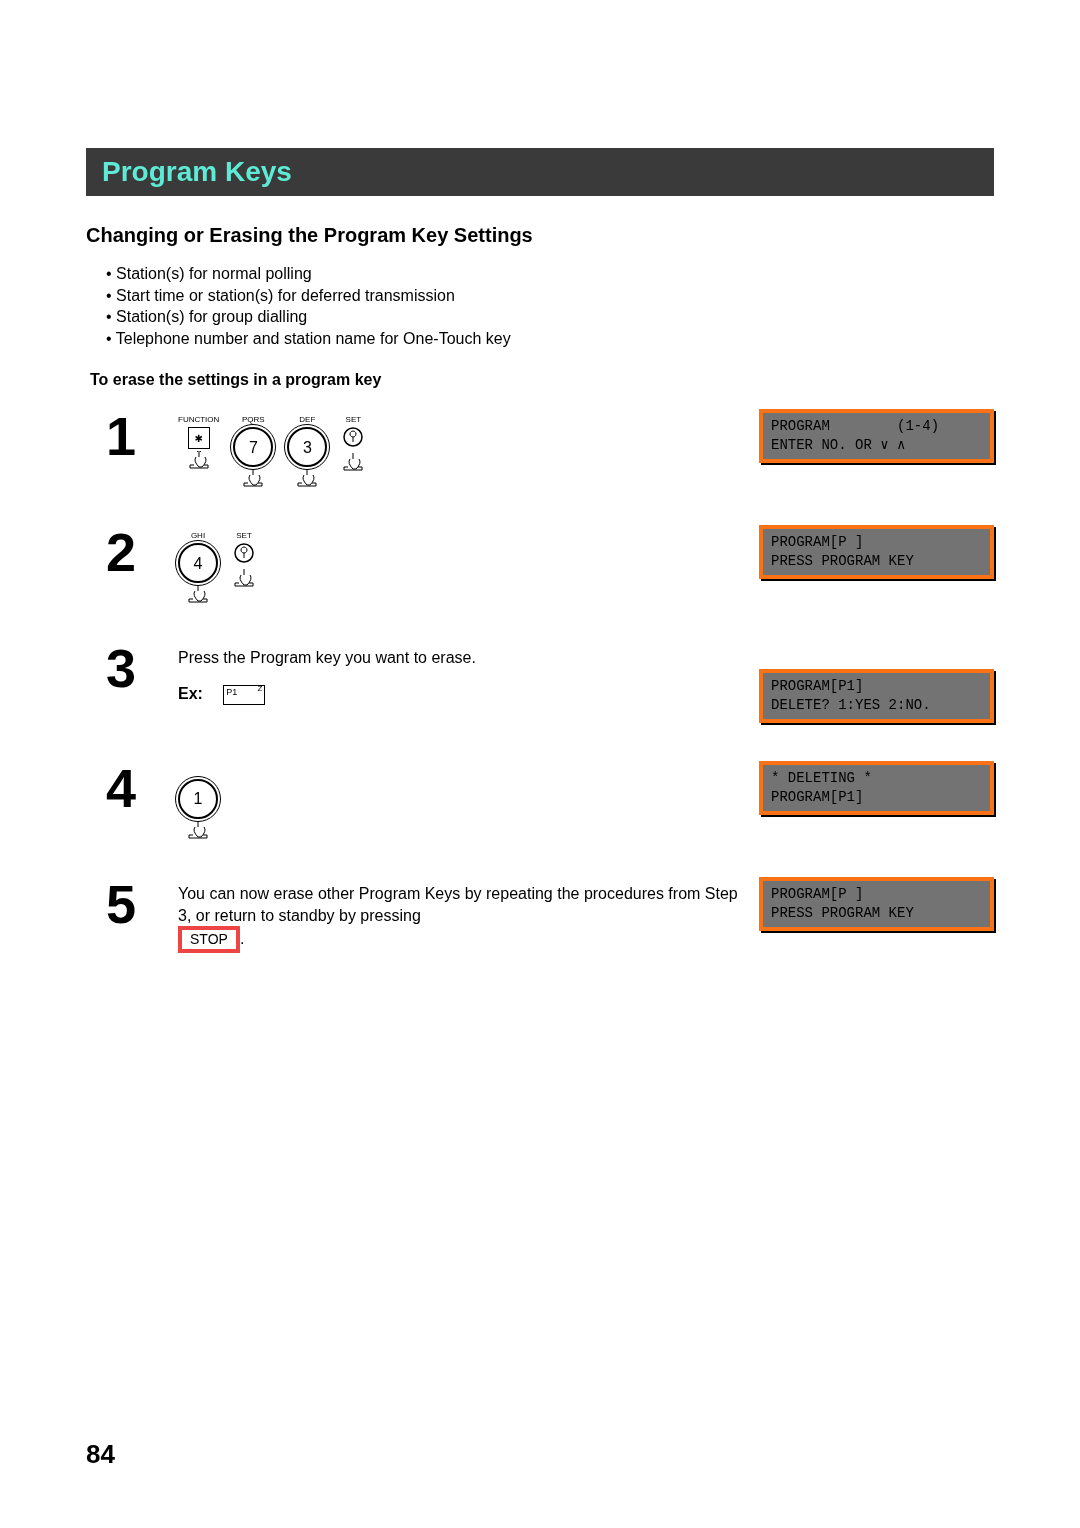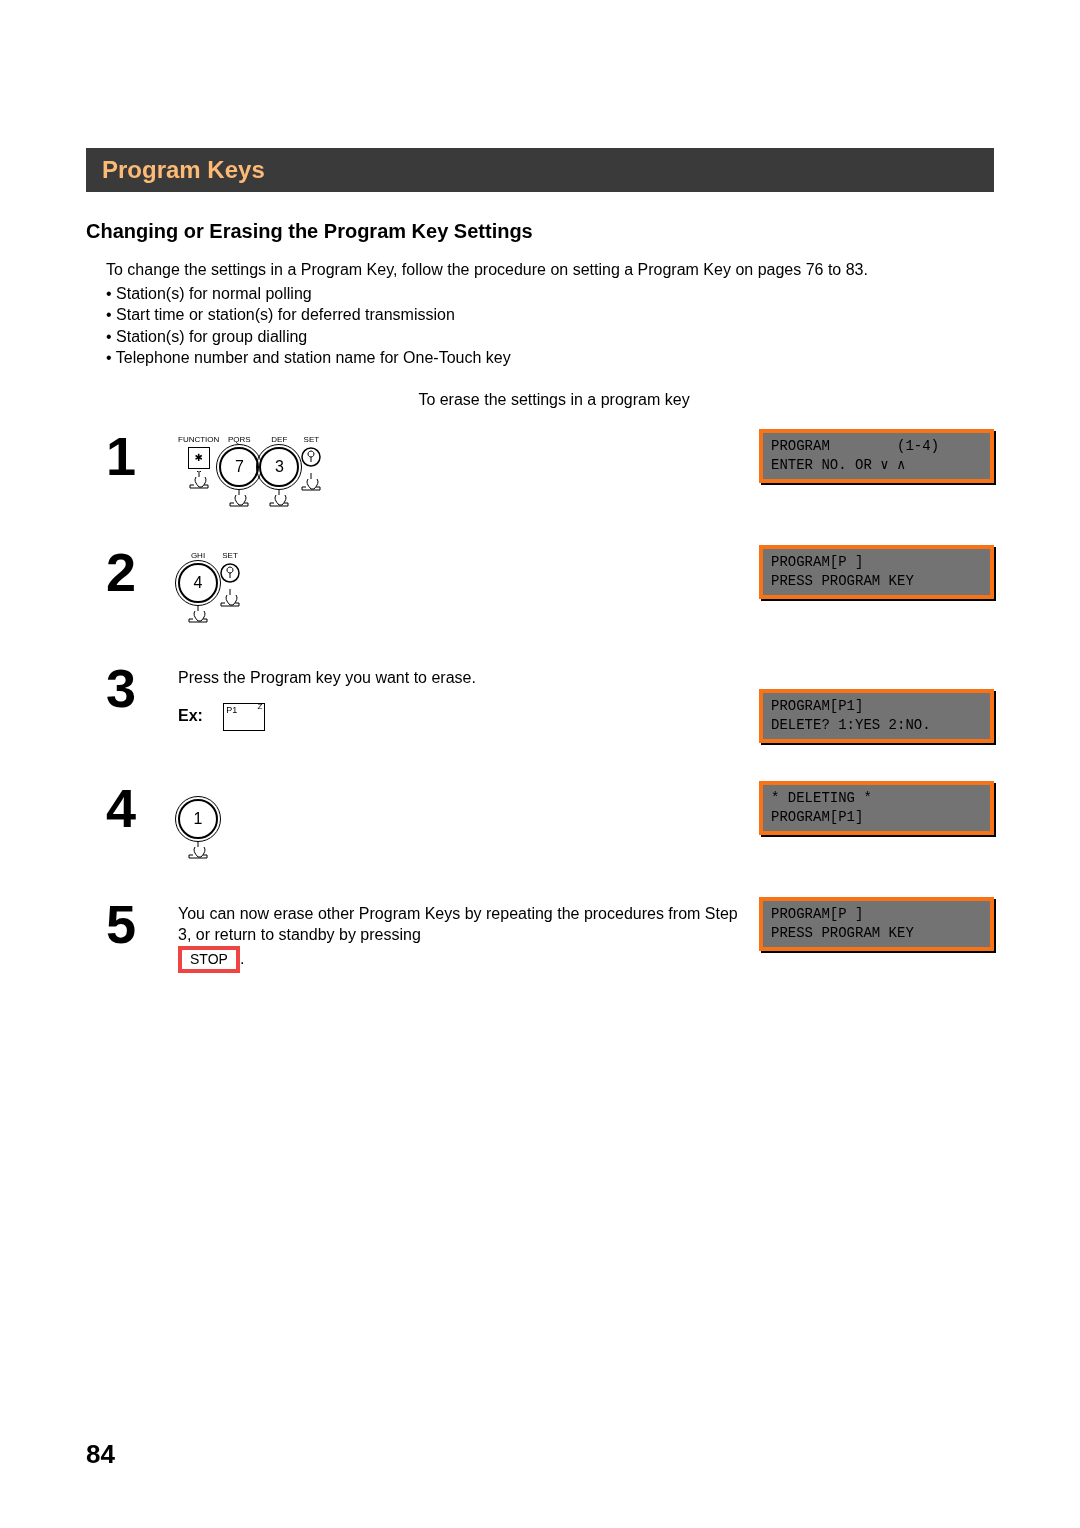--- a/index.html
+++ b/index.html
@@ -6,45 +6,44 @@
   body {
     font-family: Arial, Helvetica, sans-serif;
     background: #fff;
     width: 1080px;
     height: 1528px;
     position: relative;
     padding: 148px 86px 0 86px;
   }
   .title-bar {
     background: #3a3a3a;
-    color: #fdba74;
-    font-size: 24px;
+    color: #5eead4;
+    font-size: 28px;
     font-weight: bold;
     padding: 8px 16px;
     margin-bottom: 28px;
   }
   .subtitle {
     font-size: 20px;
     font-weight: bold;
     margin-bottom: 16px;
   }
   .intro-block {
     margin-left: 20px;
     font-size: 16px;
     line-height: 1.35;
     margin-bottom: 22px;
   }
   .intro-block .main-line { margin-bottom: 2px; }
   .bullet { margin-left: 0; }
   .subhead {
     font-size: 16px;
-    font-weight: normal;
-    margin-left: 28px;
+    font-weight: bold;
+    margin-left: 4px;
     margin-bottom: 20px;
-    text-align: center;
   }
   .steps { margin-left: 20px; }
   .step-row {
     display: flex;
     align-items: flex-start;
     margin-bottom: 38px;
     min-height: 70px;
   }
   .step-num {
     font-size: 54px;
@@ -74,20 +73,21 @@
     white-space: pre;
     background: #737373;
   }
   .step-display.offset {
     margin-top: 28px;
   }
   
   .keyrow {
     display: flex;
     align-items: flex-start;
+    gap: 14px;
   }
   .keybtn {
     display: flex;
     flex-direction: column;
     align-items: center;
     position: relative;
   }
   .keybtn .keylabel-top {
     font-size: 8px;
     text-align: center;
@@ -163,21 +163,20 @@
   }
 </style>
 </head>
 <body>
 
 <div class="title-bar">Program Keys</div>
 
 <div class="subtitle">Changing or Erasing the Program Key Settings</div>
 
 <div class="intro-block">
-  <div class="main-line">To change the settings in a Program Key, follow the procedure on setting a Program Key on pages 76 to 83.</div>
   <div class="bullet">• Station(s) for normal polling</div>
   <div class="bullet">• Start time or station(s) for deferred transmission</div>
   <div class="bullet">• Station(s) for group dialling</div>
   <div class="bullet">• Telephone number and station name for One-Touch key</div>
 </div>
 
 <div class="subhead">To erase the settings in a program key</div>
 
 <div class="steps">
 
@@ -261,21 +260,21 @@
 PRESS PROGRAM KEY</div>
     </div>
   </div>
 
   <div class="step-row">
     <div class="step-num">3</div>
     <div class="step-content">
       <div>Press the Program key you want to erase.</div>
       <div class="ex-line">
         <span class="ex-label">Ex:</span>
-        <span class="small-rect-key" style="height:28px;">
+        <span class="small-rect-key" style="height:20px;">
           <span class="p1">P1</span>
           <span class="zz">Z</span>
         </span>
       </div>
     </div>
     <div class="step-display offset">
       <div class="display-box">PROGRAM[P1]
 DELETE? 1:YES 2:NO.</div>
     </div>
   </div>

